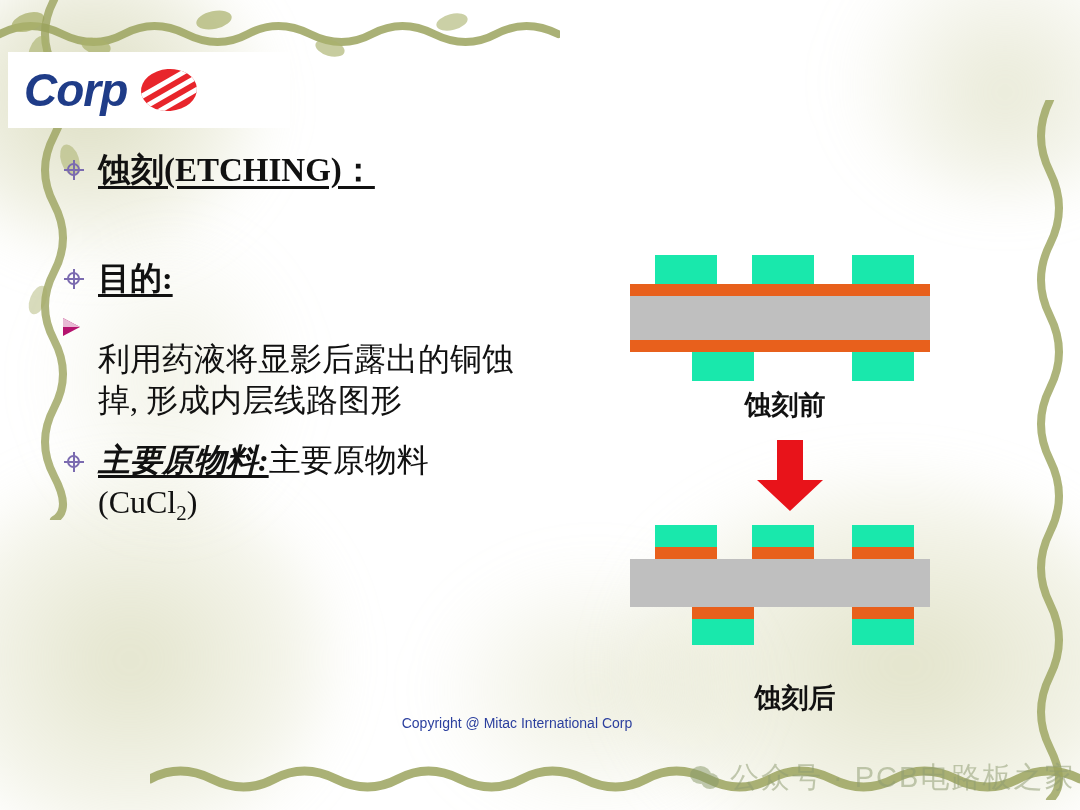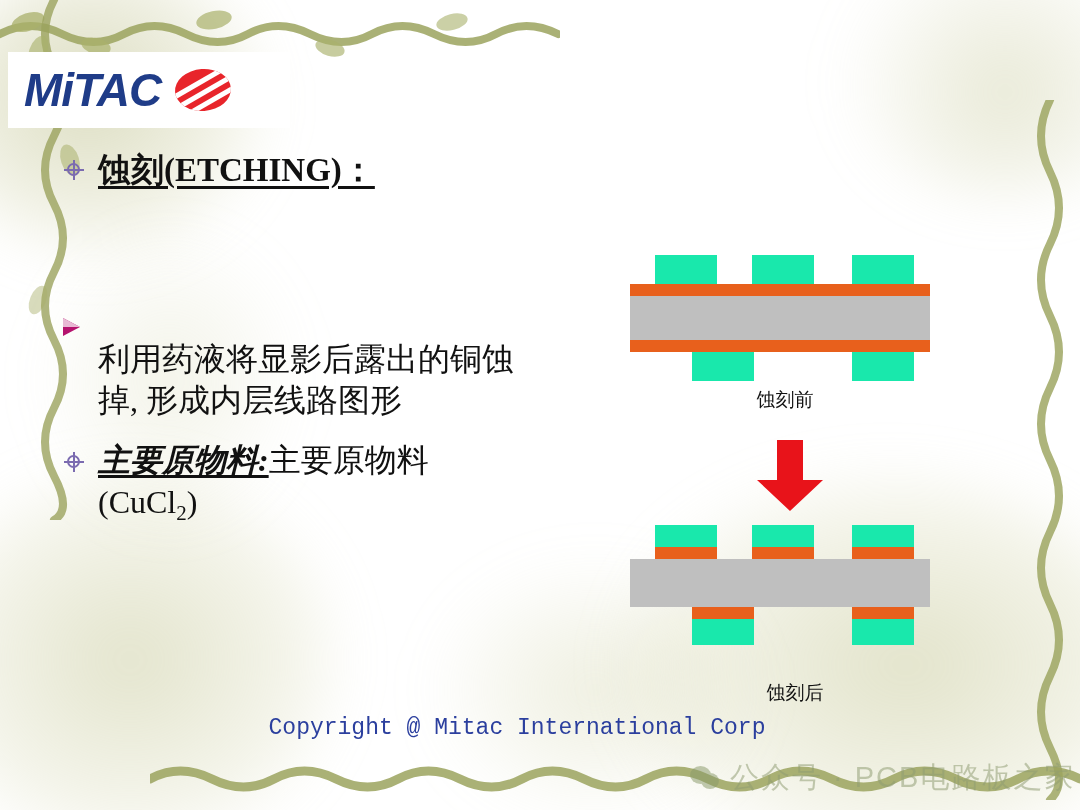--- a/index.html
+++ b/index.html
@@ -175,37 +175,37 @@
   .mat-sub sub { font-size: 21px; }
 
   
   .diagram { position: absolute; }
   .pcb-core  { position: absolute; background: #bfbfbf; }
   .pcb-cu    { position: absolute; background: #e8601c; }
   .pcb-resist{ position: absolute; background: #19e8ac; }
 
   .diagram-caption {
     position: absolute;
-    font-size: 19px;
-    font-weight: normal;
+    font-size: 27px;
+    font-weight: bold;
     color: #111111;
     text-align: center;
   }
 
   
   .red-arrow { position: absolute; }
 
   
   .copyright {
     position: absolute;
     left: 0; top: 715px;
     width: 1034px;
     text-align: center;
-    font-family: Liberation Mono, monospace;
-    font-size: 23px;
+    font-family: Liberation Sans, sans-serif;
+    font-size: 14px;
     color: #2b3f9e;
   }
 
   
   .watermark {
     position: absolute;
     left: 690px; top: 758px;
     display: flex;
     align-items: center;
     opacity: .52;
@@ -262,39 +262,47 @@
   <svg class="vine vine-right" viewBox="0 0 64 700">
     <path d="M34 0 Q 16 36 34 72 T 34 144 T 34 216 T 34 288 T 34 360 T 34 432 T 34 504 T 34 576 T 34 648 T 34 700" stroke="#9ba35e" stroke-width="8" fill="none" stroke-linecap="round" opacity=".82"></path>
   </svg>
 
   <svg class="vine vine-bottom" viewBox="0 0 930 66">
     <path d="M0 34 Q 30 18 62 34 T 124 34 T 186 34 T 248 34 T 310 34 T 372 34 T 434 34 T 496 34 T 558 34 T 620 34 T 682 34 T 744 34 T 806 34 T 868 34 T 930 34" stroke="#9ba35e" stroke-width="9" fill="none" stroke-linecap="round" opacity=".85"></path>
   </svg>
 
   <div class="logo-panel"></div>
   <div class="logo-wrap">
-    <div class="logo-text">MiTAC</div>
+    <div class="logo-text">Corp</div>
     <div class="logo-mark">
       <div class="stripe" style="top:7px"></div>
       <div class="stripe" style="top:19px"></div>
       <div class="stripe" style="top:31px"></div>
     </div>
   </div>
 
   <div class="content">
 
     <div class="line" style="left:64px; top:148px;">
       <span class="bullet-cross">
         <span class="ring"></span>
           <span class="h"></span>
           <span class="v"></span>
       </span>
       <span class="txt heading-1">蚀刻(ETCHING)：</span>
     </div>
 
+    <div class="line" style="left:64px; top:257px;">
+      <span class="bullet-cross">
+        <span class="ring"></span>
+          <span class="h"></span>
+          <span class="v"></span>
+      </span>
+      <span class="txt heading-2">目的:</span>
+    </div>
 
     <div class="line" style="left:62px; top:303px;">
       <span class="bullet-arrow">
         <span class="tri"></span>
           <span class="tri-light"></span>
       </span>
       <span class="txt para">利用药液将显影后露出的铜蚀掉, 形成内层线路图形</span>
     </div>
 
     <div class="line" style="left:64px; top:440px;">

